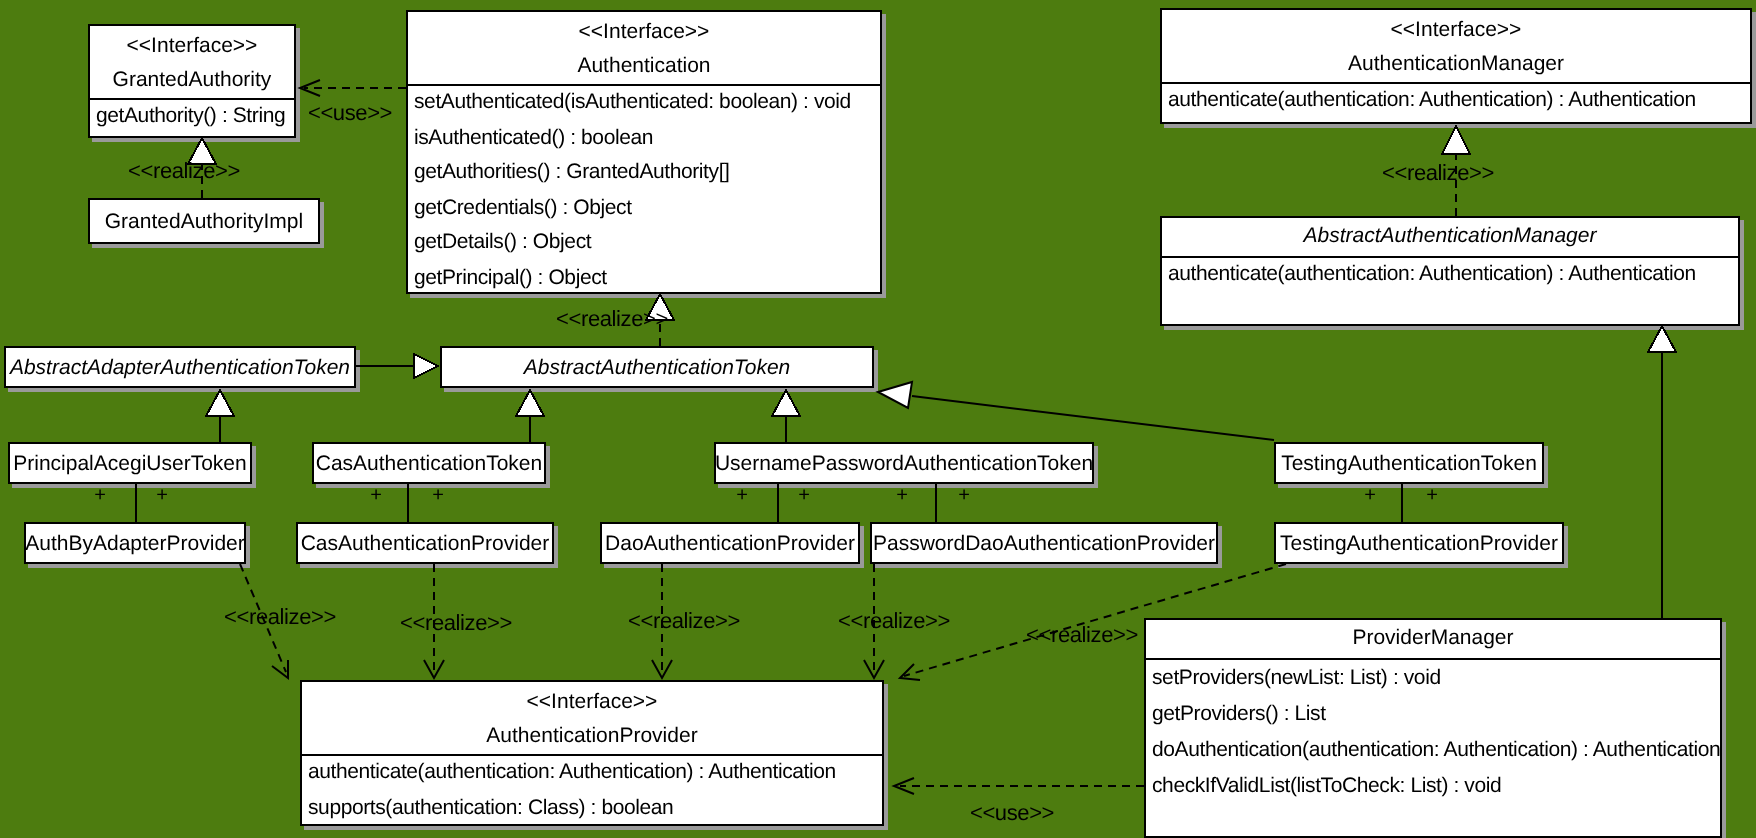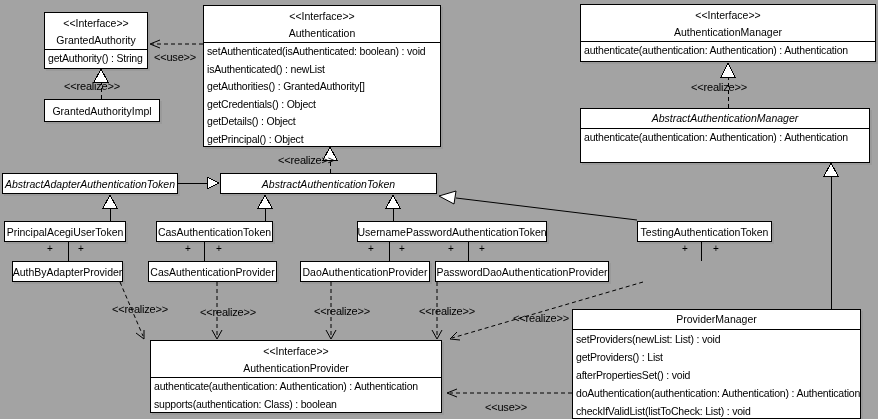--- a/index.html
+++ b/index.html
@@ -1,18 +1,18 @@
 <!DOCTYPE html>
 <html><head>
 <meta charset="utf-8">
 <style>
   html,body{margin:0;padding:0;background:#efefef;}
   .stage{
     position:relative;width:878px;height:419px;overflow:hidden;
-    background:#a3a3a3;
+    background:#4d7c0f;
     font-family:"Liberation Sans", sans-serif;
     font-size:10.5px;color:#000;
   }
   .box{
     position:absolute;background:#fff;border:1px solid #000;
     box-shadow:2px 2px 0 #9a9a9a;box-sizing:border-box;z-index:2;
   }
   .hdr{
     text-align:center;border-bottom:1px solid #000;padding-top:2px;
     overflow:visible;white-space:nowrap;
@@ -157,21 +157,21 @@
   <div class="box solo" style="left:44px;top:99px;width:116px;height:23px">
     <span class="cname">GrantedAuthorityImpl</span>
   </div>
 
   <div class="box" style="left:203px;top:5px;width:238px;height:142px">
     <div class="hdr">
       <div class="stereo">&lt;&lt;Interface&gt;&gt;</div>
       <div class="cname">Authentication</div>
     </div>
     <div class="m">setAuthenticated(isAuthenticated: boolean) : void</div>
-    <div class="m">isAuthenticated() : newList</div>
+    <div class="m">isAuthenticated() : boolean</div>
     <div class="m">getAuthorities() : GrantedAuthority[]</div>
     <div class="m">getCredentials() : Object</div>
     <div class="m">getDetails() : Object</div>
     <div class="m">getPrincipal() : Object</div>
   </div>
 
   <div class="box" style="left:580px;top:4px;width:296px;height:58px">
     <div class="hdr">
       <div class="stereo">&lt;&lt;Interface&gt;&gt;</div>
       <div class="cname">AuthenticationManager</div>
@@ -219,37 +219,39 @@
   </div>
 
   <div class="box solo" style="left:300px;top:261px;width:130px;height:21px">
     <span class="cname">DaoAuthenticationProvider</span>
   </div>
 
   <div class="box solo" style="left:435px;top:261px;width:174px;height:21px">
     <span class="cname">PasswordDaoAuthenticationProvider</span>
   </div>
 
+  <div class="box solo" style="left:637px;top:261px;width:145px;height:21px">
+    <span class="cname">TestingAuthenticationProvider</span>
+  </div>
 
   <div class="box" style="left:150px;top:340px;width:292px;height:73px">
     <div class="hdr">
       <div class="stereo">&lt;&lt;Interface&gt;&gt;</div>
       <div class="cname">AuthenticationProvider</div>
     </div>
     <div class="m">authenticate(authentication: Authentication) : Authentication</div>
     <div class="m">supports(authentication: Class) : boolean</div>
   </div>
 
   <div class="box pm" style="left:572px;top:309px;width:289px;height:110px">
     <div class="hdr single">
       <div class="cname">ProviderManager</div>
     </div>
     <div class="m">setProviders(newList: List) : void</div>
     <div class="m">getProviders() : List</div>
-    <div class="m">afterPropertiesSet() : void</div>
     <div class="m">doAuthentication(authentication: Authentication) : Authentication</div>
     <div class="m">checkIfValidList(listToCheck: List) : void</div>
   </div>
 
   <span class="elabel" style="left:175px;top:51px">&lt;&lt;use&gt;&gt;</span>
   <span class="elabel" style="left:92px;top:80px">&lt;&lt;realize&gt;&gt;</span>
   <span class="elabel" style="left:306px;top:154px">&lt;&lt;realize&gt;&gt;</span>
   <span class="elabel" style="left:719px;top:81px">&lt;&lt;realize&gt;&gt;</span>
   <span class="elabel" style="left:140px;top:303px">&lt;&lt;realize&gt;&gt;</span>
   <span class="elabel" style="left:228px;top:306px">&lt;&lt;realize&gt;&gt;</span>

